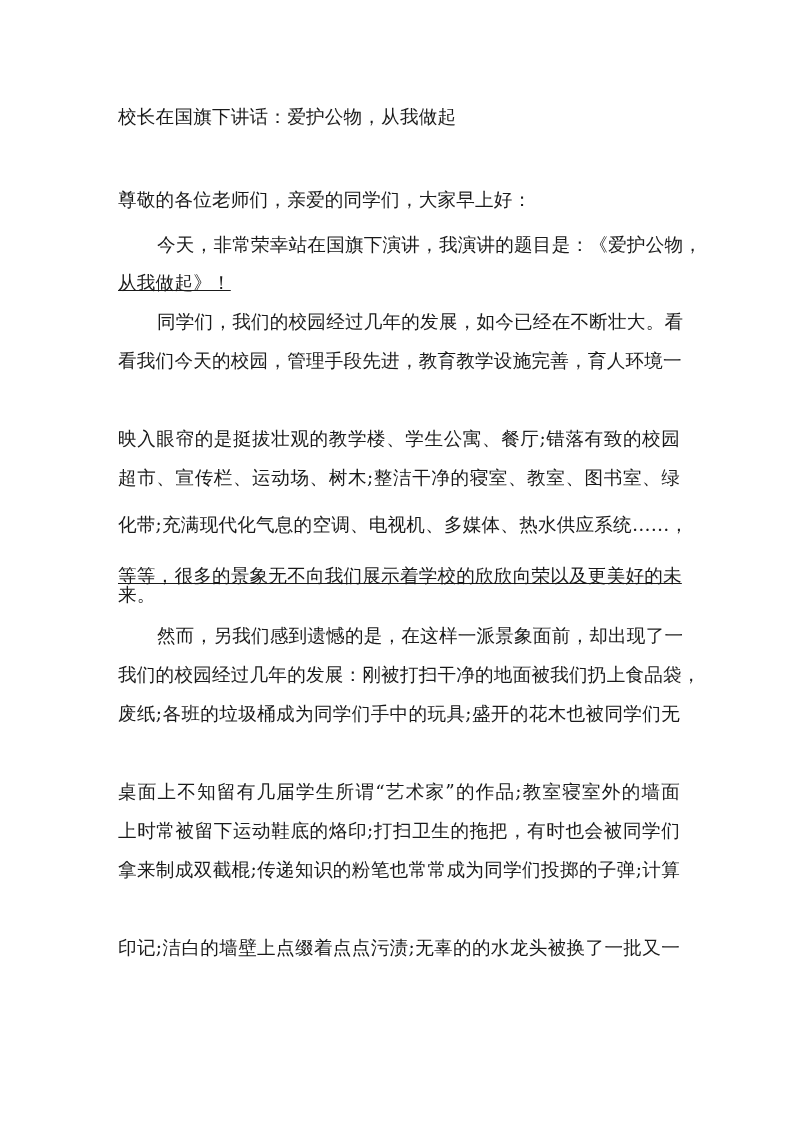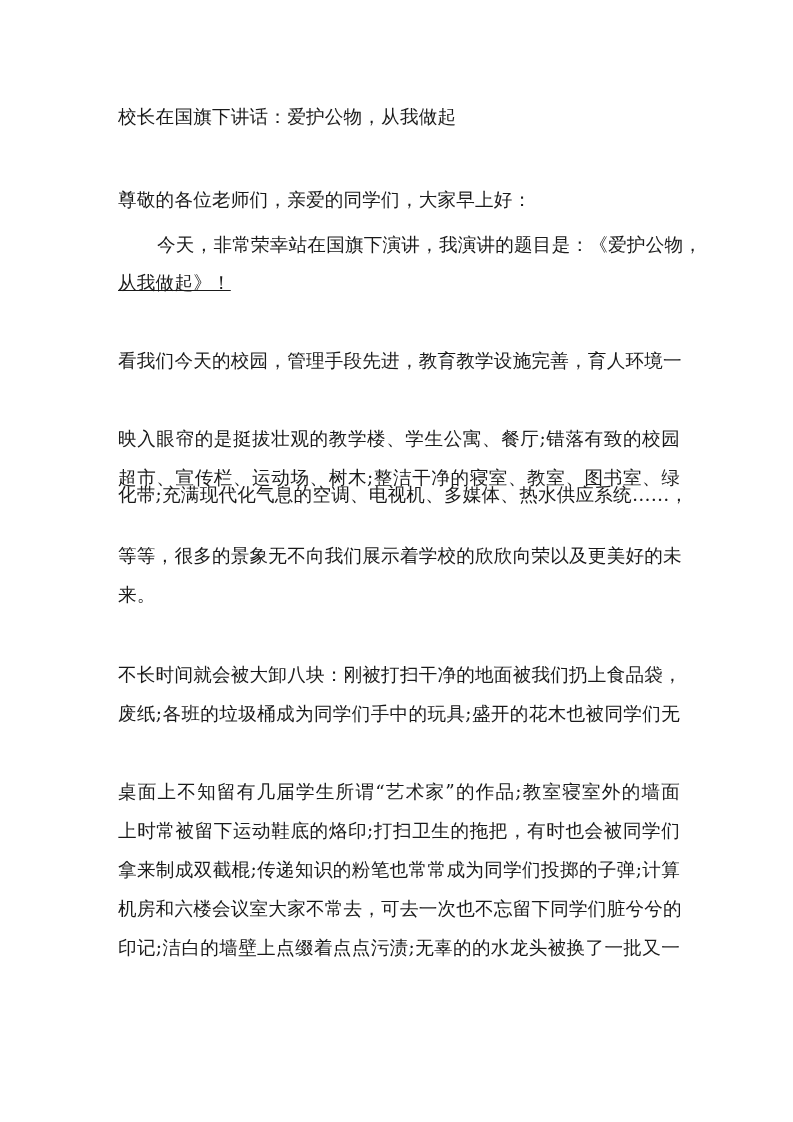--- a/index.html
+++ b/index.html
@@ -14,27 +14,28 @@
 </head>
 <body>
 
 <div class="page">
   <div class="line short" style="top:106px;">校长在国旗下讲话：爱护公物，从我做起</div>
   <div class="line short" style="top:189px;">尊敬的各位老师们，亲爱的同学们，大家早上好：</div>
 
   <div class="line indent" style="top:234px;">今天，非常荣幸站在国旗下演讲，我演讲的题目是：《爱护公物，</div>
   <div class="line short" style="top:272px;text-decoration:underline;">从我做起》！</div>
 
+  <div class="line indent" style="top:311px;">同学们，我们的校园经过几年的发展，如今已经在不断壮大。看</div>
   <div class="line" style="top:350px;">看我们今天的校园，管理手段先进，教育教学设施完善，育人环境一</div>
   <div class="line" style="top:428px;">映入眼帘的是挺拔壮观的教学楼、学生公寓、餐厅;错落有致的校园</div>
   <div class="line" style="top:467px;">超市、宣传栏、运动场、树木;整洁干净的寝室、教室、图书室、绿</div>
-  <div class="line" style="top:484px;">化带;充满现代化气息的空调、电视机、多媒体、热水供应系统……，</div>
-  <div class="line" style="top:545px;">等等，很多的景象无不向我们展示着学校的欣欣向荣以及更美好的未</div>
+  <div class="line" style="top:514px;">化带;充满现代化气息的空调、电视机、多媒体、热水供应系统……，</div>
+  <div class="line" style="top:565px;text-decoration:underline;">等等，很多的景象无不向我们展示着学校的欣欣向荣以及更美好的未</div>
   <div class="line short" style="top:584px;">来。</div>
 
-  <div class="line" style="top:664px;">不长时间就会被大卸八块：刚被打扫干净的地面被我们扔上食品袋，</div>
+  <div class="line indent" style="top:625px;">然而，另我们感到遗憾的是，在这样一派景象面前，却出现了一</div>
+  <div class="line" style="top:664px;">我们的校园经过几年的发展：刚被打扫干净的地面被我们扔上食品袋，</div>
   <div class="line" style="top:703px;">废纸;各班的垃圾桶成为同学们手中的玩具;盛开的花木也被同学们无</div>
   <div class="line" style="top:781px;">桌面上不知留有几届学生所谓“艺术家”的作品;教室寝室外的墙面</div>
   <div class="line" style="top:820px;">上时常被留下运动鞋底的烙印;打扫卫生的拖把，有时也会被同学们</div>
   <div class="line" style="top:859px;">拿来制成双截棍;传递知识的粉笔也常常成为同学们投掷的子弹;计算</div>
-  <div class="line" style="top:898px;">机房和六楼会议室大家不常去，可去一次也不忘留下同学们脏兮兮的</div>
   <div class="line" style="top:937px;">印记;洁白的墙壁上点缀着点点污渍;无辜的的水龙头被换了一批又一</div>
 </div>
 
 </body></html>

